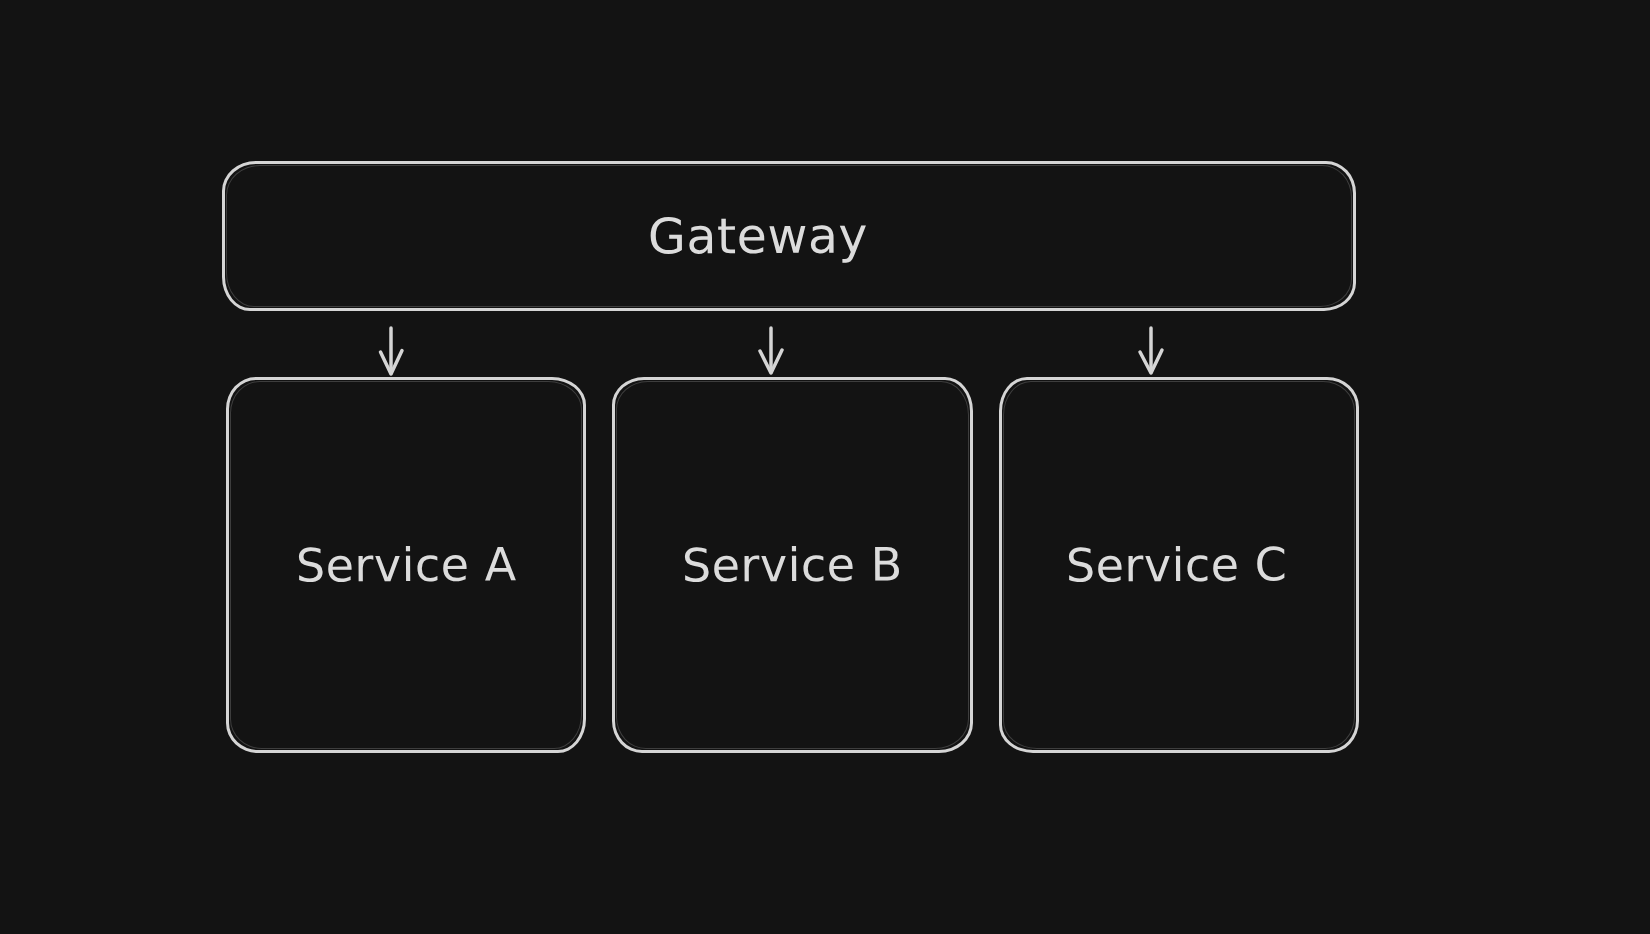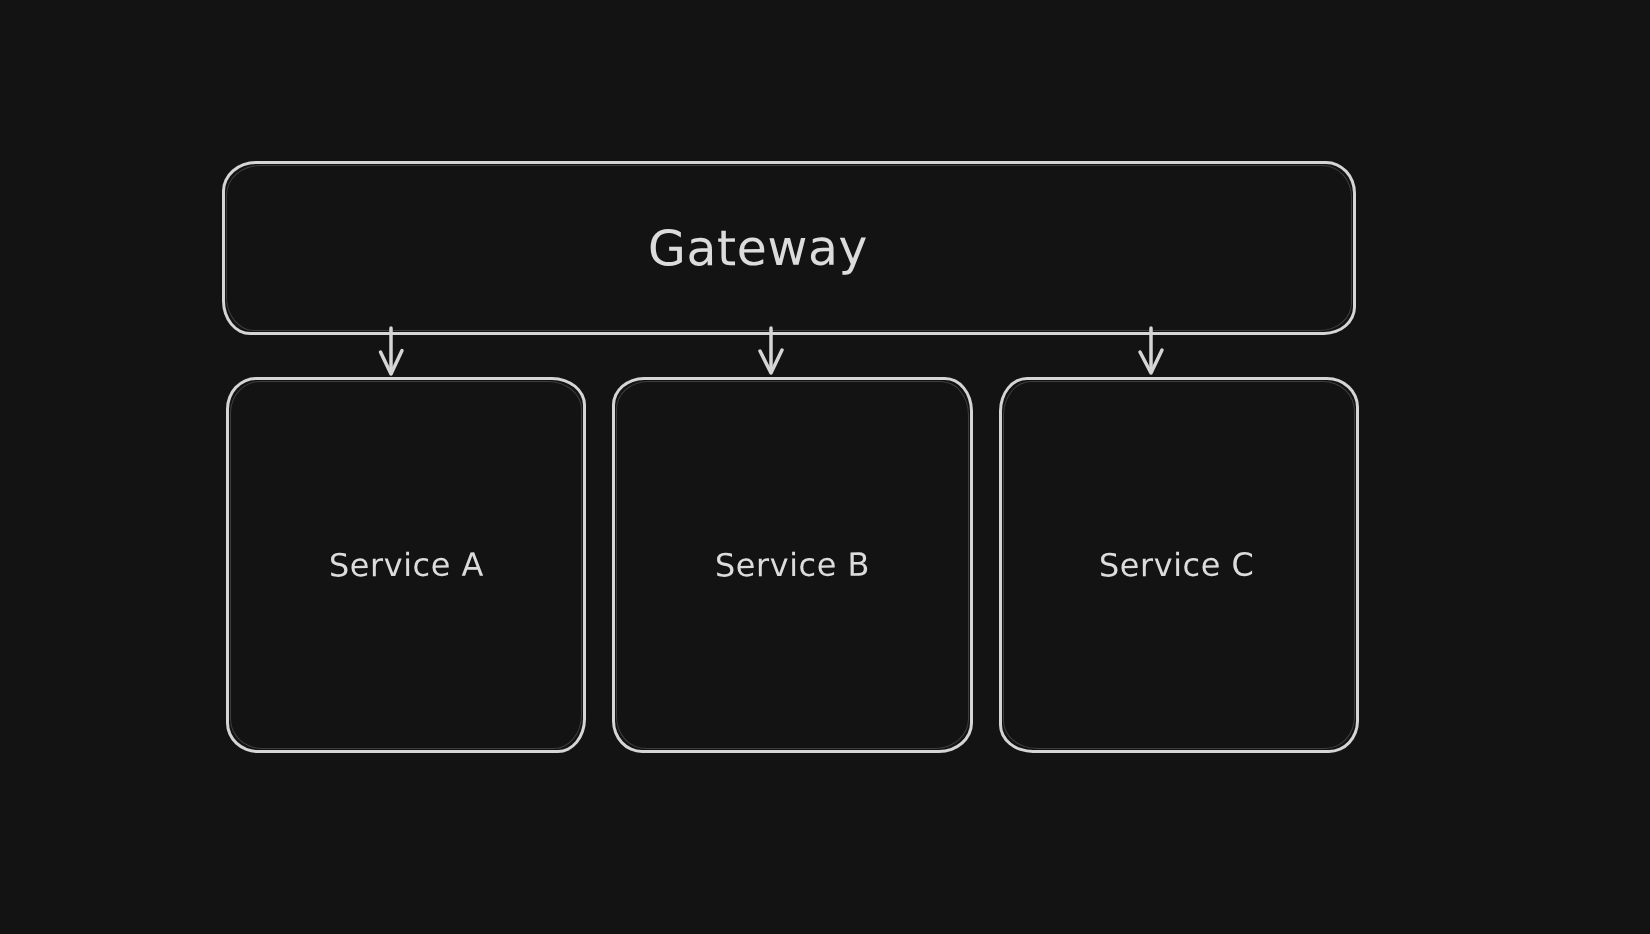--- a/index.html
+++ b/index.html
@@ -34,21 +34,21 @@
   .node::after {
     content: "";
     position: absolute;
     inset: 1px;
     border: 1px solid rgba(213, 213, 213, 0.22);
     border-radius: inherit;
     pointer-events: none;
   }
   .node-gateway {
     left: 222px; top: 161px;
-    width: 1134px; height: 174px;
+    width: 1134px; height: 150px;
     border-radius: 34px 30px 32px 28px / 30px 32px 28px 34px;
   }
   .node-service-a {
     left: 226px; top: 377px;
     width: 360px; height: 376px;
     border-radius: 30px 34px 28px 32px / 32px 28px 34px 30px;
   }
   .node-service-b {
     left: 612px; top: 377px;
     width: 361px; height: 376px;
@@ -63,21 +63,21 @@
   .node-label {
     color: var(--text);
     white-space: nowrap;
     letter-spacing: 0.5px;
   }
   .gateway-label {
     font-size: 49px;
     transform: translateX(-31px) rotate(-0.3deg);
   }
   .service-label {
-    font-size: 32px;
+    font-size: 46px;
     transform: rotate(-0.3deg);
   }
   .node-service-c .service-label {
     transform: translateX(-10px) rotate(-0.3deg);
   }
   .arrows-layer {
     position: absolute;
     inset: 0;
     width: 100%;
     height: 100%;

